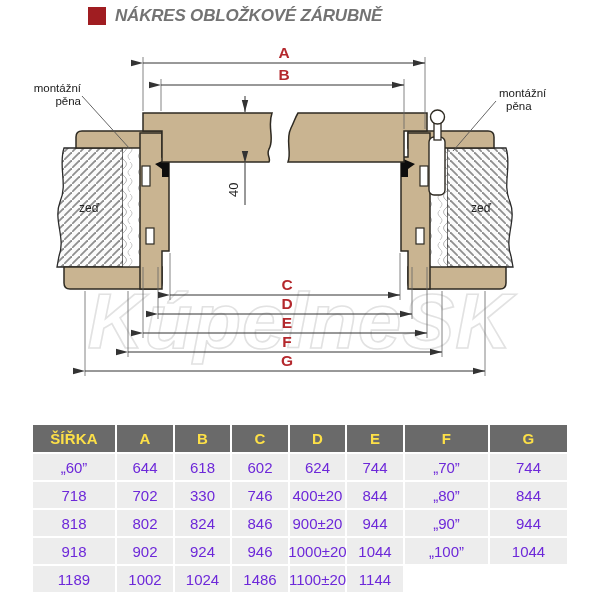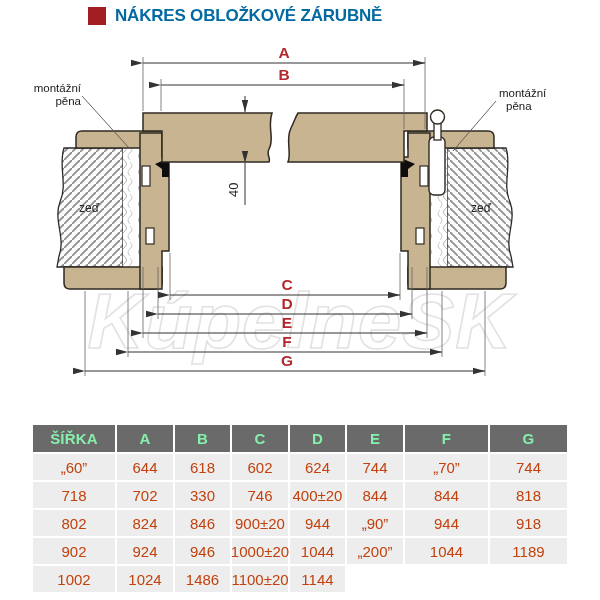--- a/index.html
+++ b/index.html
@@ -1,25 +1,25 @@
 <!DOCTYPE html>
 <html style="--wood: #c9b491; --outline: #2e2a22; --dim-red: #b4282d; --bullet: #a01d21; --hatch: #8f8f8f; --header-bg: #6a6a6a; --wm: #e2e2e2;"><head>
 <meta charset="utf-8">
 <style>
   html,body{margin:0;padding:0;background:#fff;}
   body{width:600px;height:600px;position:relative;font-family:"Liberation Sans",sans-serif;overflow:hidden;}
   .page-title{position:absolute;left:88px;top:6px;display:flex;align-items:center;gap:9px;}
   .title-bullet{width:18px;height:18px;background:var(--bullet,#a01d21);}
-  .title-text{font-size:17px;font-weight:bold;color:#0369a1;letter-spacing:-0.2px;}
+  .title-text{font-size:17px;font-weight:bold;color:#737373;letter-spacing:-0.2px;font-style:italic;}
   .drawing{position:absolute;left:0;top:0;width:600px;height:425px;}
   .size-table{position:absolute;left:33px;top:425px;width:534px;display:grid;
     grid-template-columns:82px 56px 55px 56px 55px 56px 83px 77px;gap:2px;}
-  .th{background:var(--header-bg,#6a6a6a);color:#86efac;font-weight:bold;font-size:15px;
+  .th{background:var(--header-bg,#6a6a6a);color:#fde047;font-weight:bold;font-size:15px;
     height:27px;display:flex;align-items:center;justify-content:center;letter-spacing:0.2px;text-align:right;}
-  .td{background:#ededed;color:#c2410c;font-size:15px;height:26px;display:flex;
+  .td{background:#ededed;color:#6d28d9;font-size:15px;height:26px;display:flex;
     align-items:center;justify-content:center;}
   svg text{font-family:"Liberation Sans",sans-serif;}
   .dimletter{font-size:15.5px;font-weight:bold;fill:var(--dim-red,#b4282d);text-anchor:middle;}
   .smalllabel{font-size:11.5px;fill:#1a1a1a;}
   .walllabel{font-size:12px;fill:#222;text-anchor:middle;}
   .dimline{stroke:#333;stroke-width:1;}
   .extline{stroke:#666;stroke-width:0.8;}
 </style>
 </head>
 <body>
@@ -150,36 +150,37 @@
     <div class="td">624</div>
     <div class="td">744</div>
     <div class="td">„70”</div>
     <div class="td">744</div>
     <div class="td">718</div>
     <div class="td">702</div>
     <div class="td">330</div>
     <div class="td">746</div>
     <div class="td">400±20</div>
     <div class="td">844</div>
+    <div class="td">„80”</div>
     <div class="td">844</div>
     <div class="td">818</div>
     <div class="td">802</div>
     <div class="td">824</div>
     <div class="td">846</div>
     <div class="td">900±20</div>
     <div class="td">944</div>
     <div class="td">„90”</div>
     <div class="td">944</div>
     <div class="td">918</div>
     <div class="td">902</div>
     <div class="td">924</div>
     <div class="td">946</div>
     <div class="td">1000±20</div>
     <div class="td">1044</div>
-    <div class="td">„200”</div>
+    <div class="td">„100”</div>
     <div class="td">1044</div>
     <div class="td">1189</div>
     <div class="td">1002</div>
     <div class="td">1024</div>
     <div class="td">1486</div>
     <div class="td">1100±20</div>
     <div class="td">1144</div>
   </div>
 
 </body></html>

